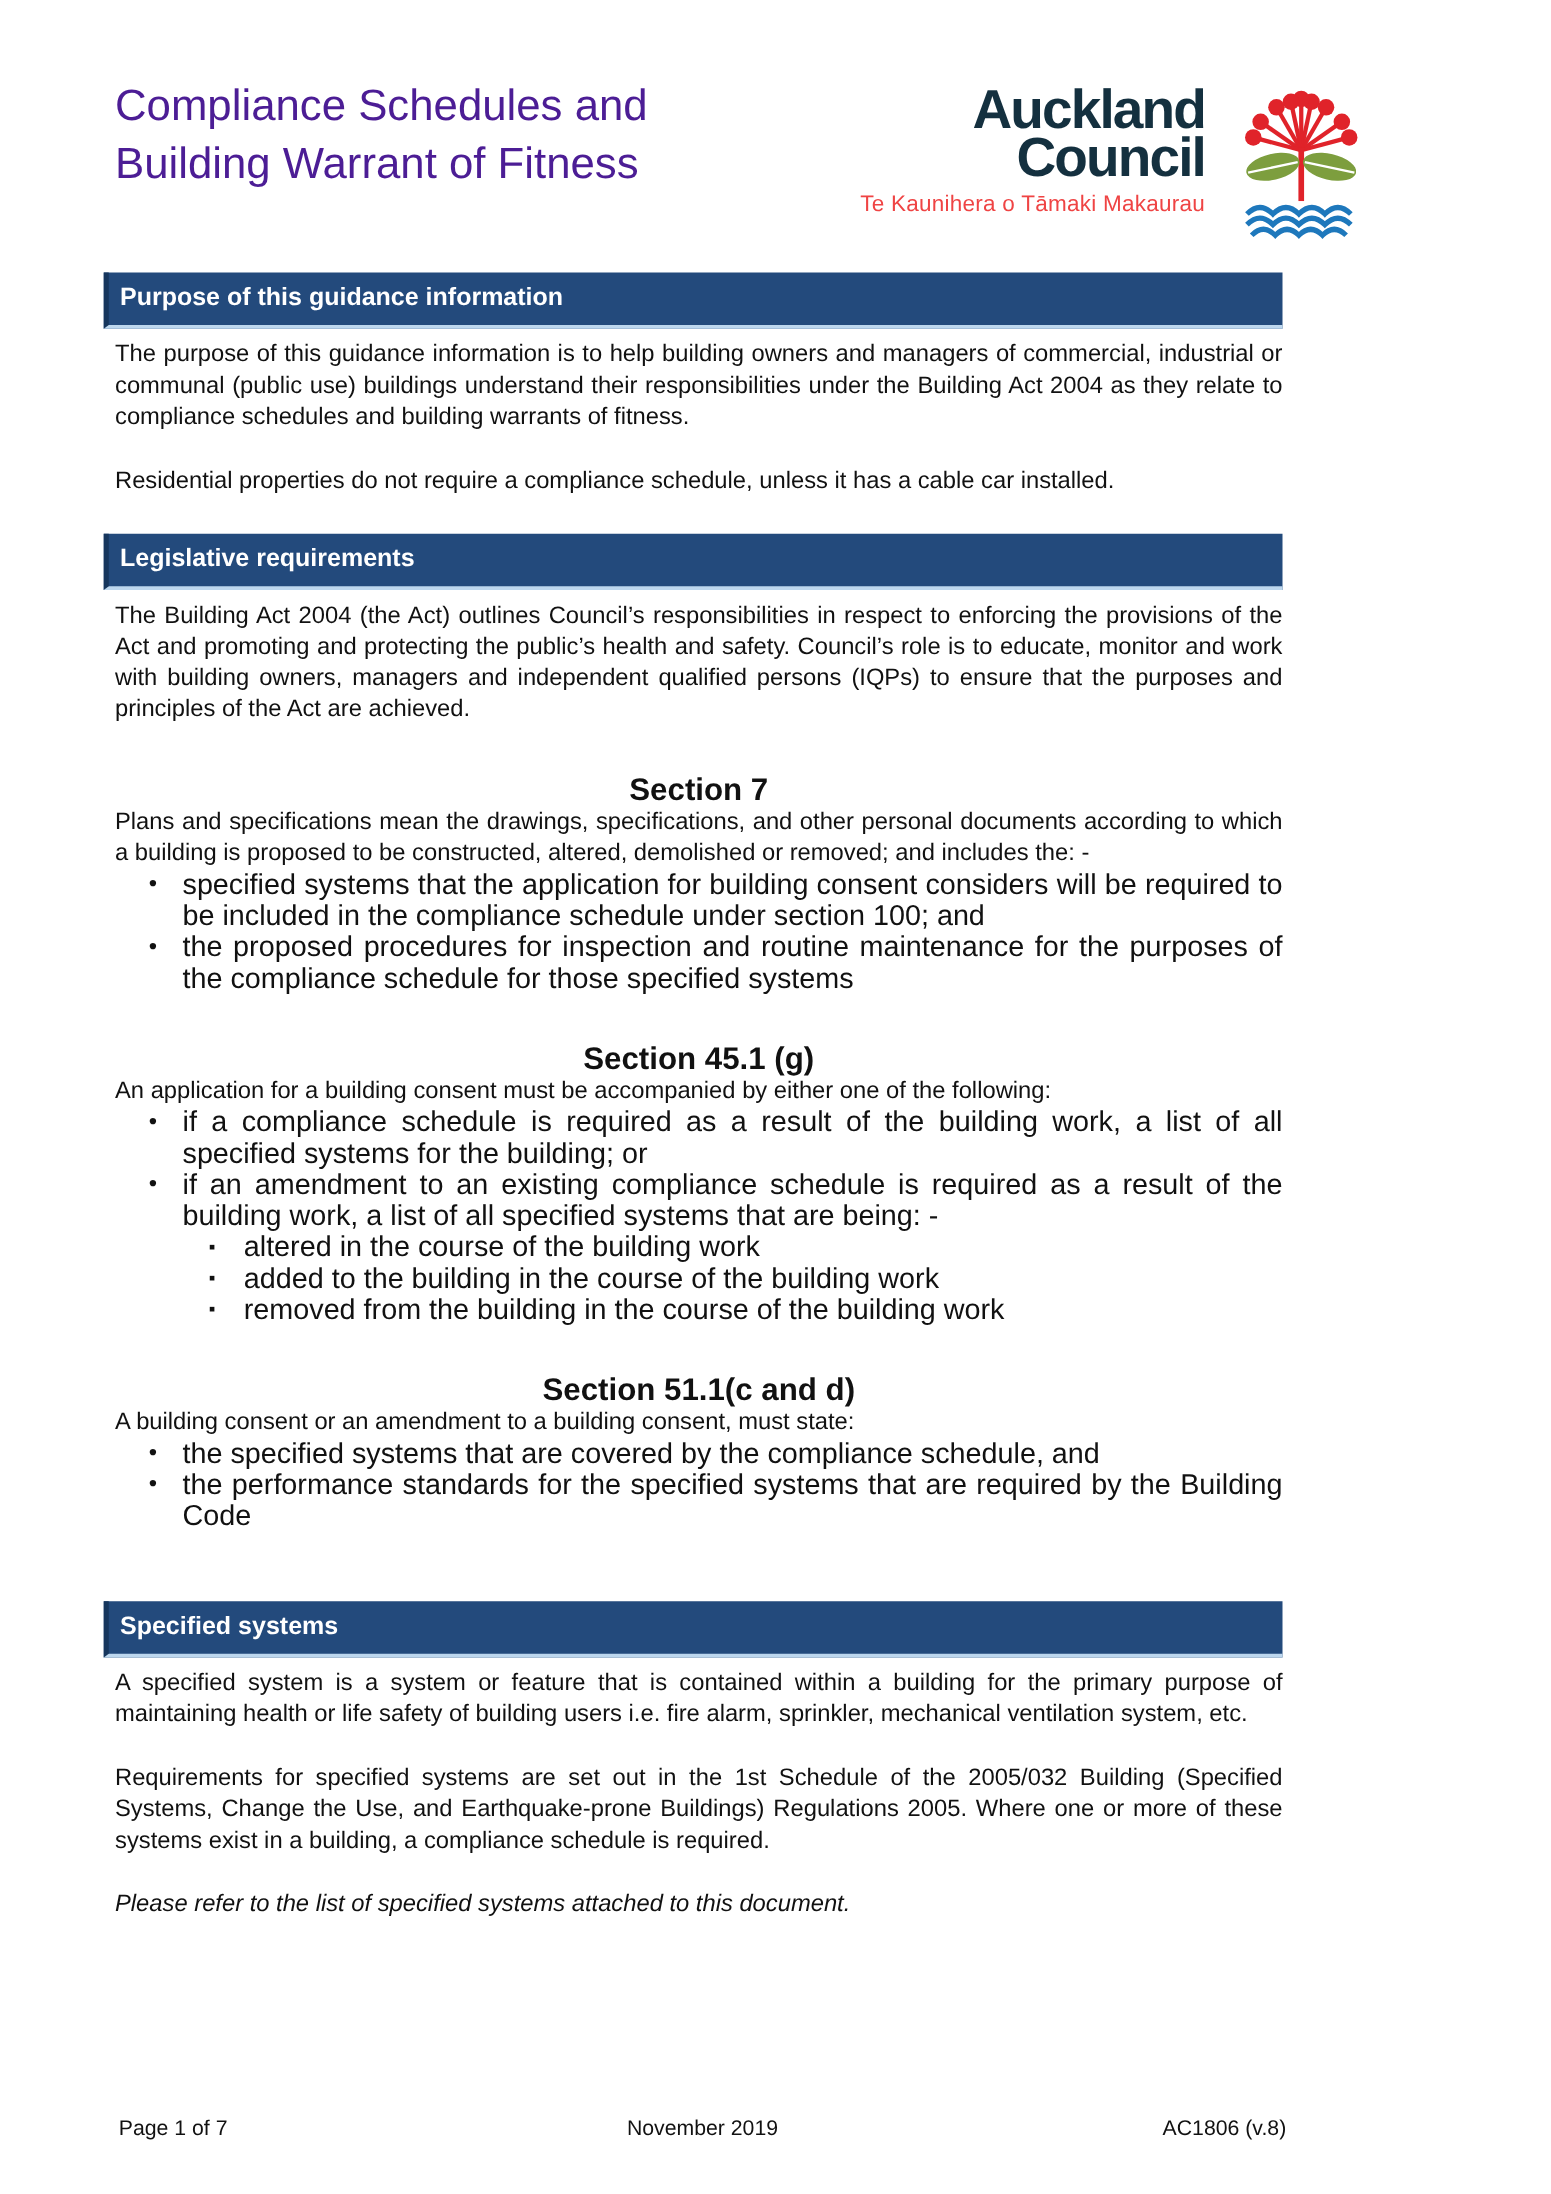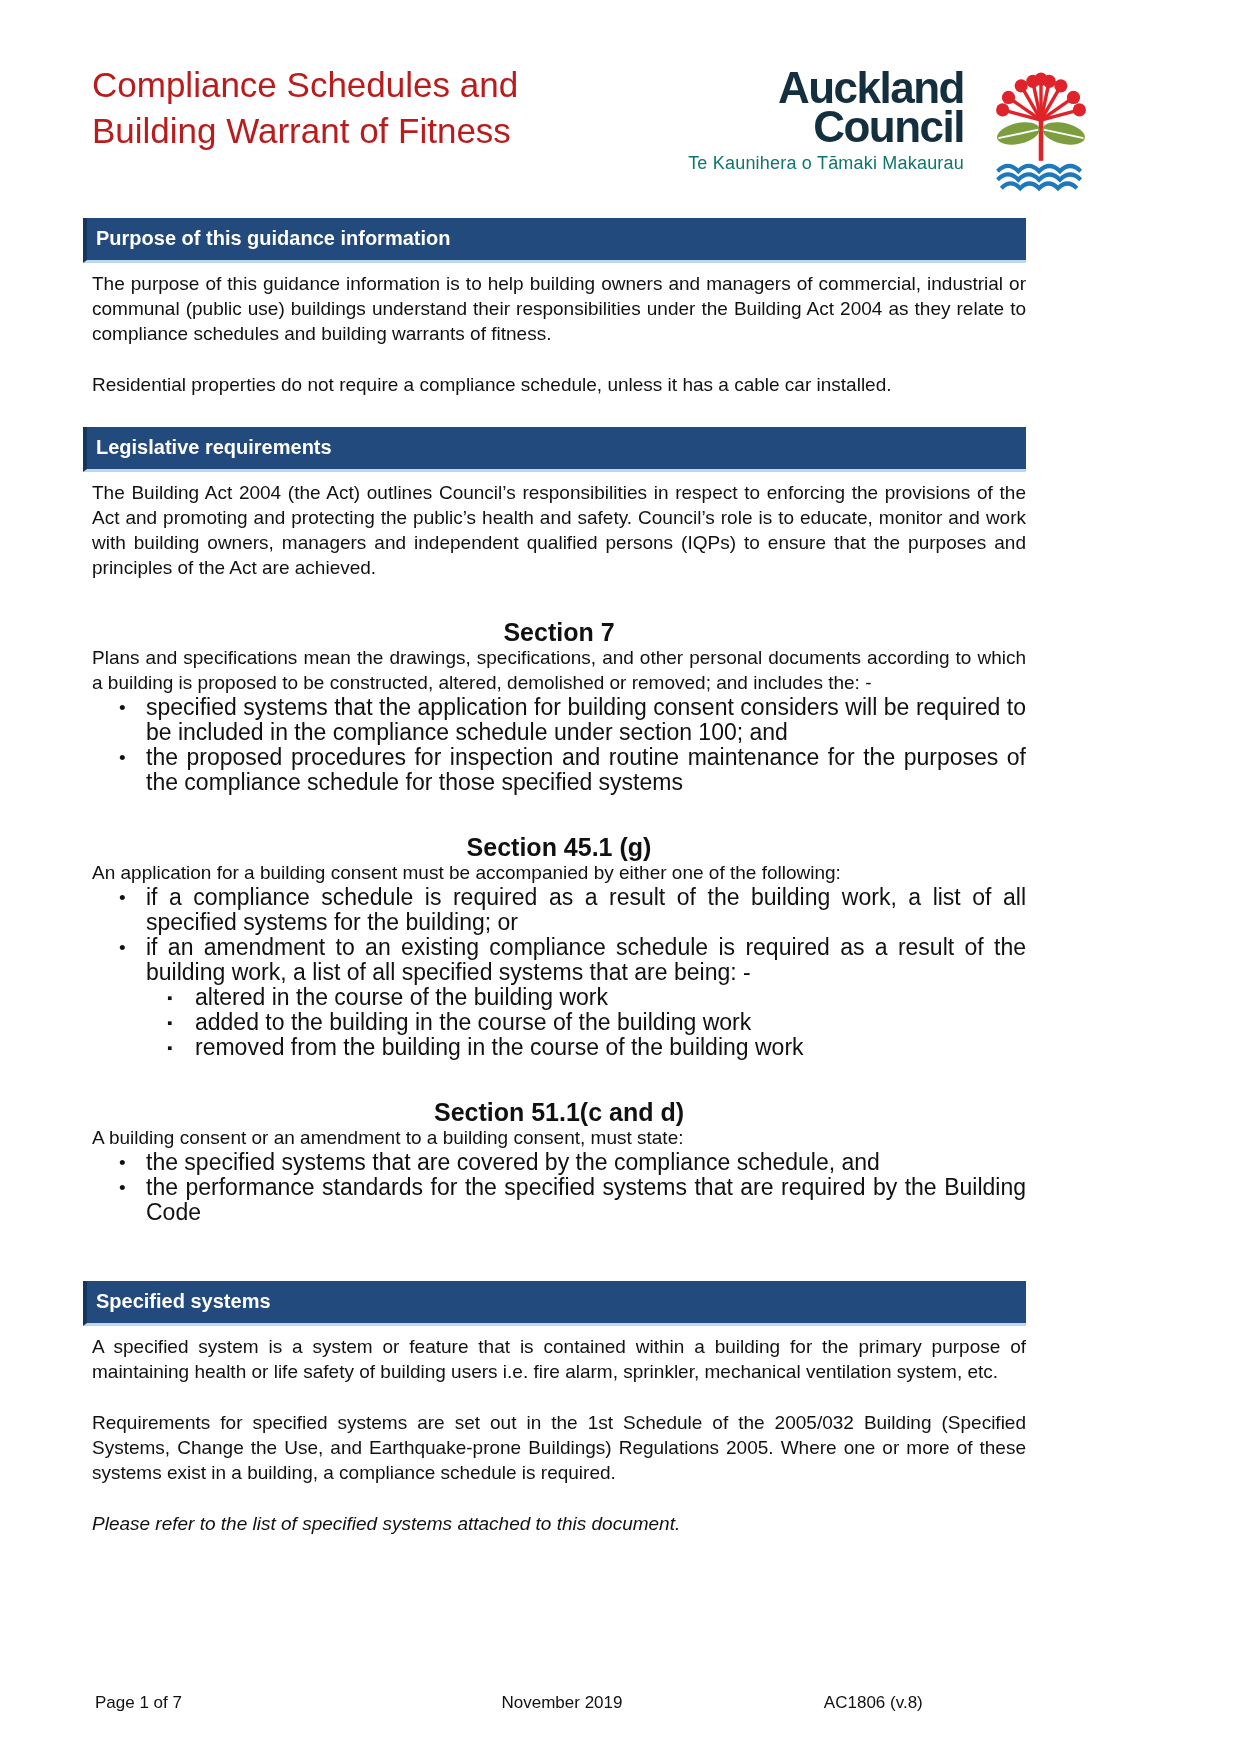--- a/index.html
+++ b/index.html
@@ -23,21 +23,21 @@
   .header {
     display: flex;
     justify-content: space-between;
     align-items: flex-start;
     min-height: 128px;
     margin-bottom: 26px;
   }
   .doc-title {
     font-size: 35px;
     line-height: 46px;
-    color: #b91c1c;
+    color: #4c1d95;
     font-weight: 400;
     letter-spacing: 0px;
     margin-left: 9px;
     padding-top: 6px;
   }
   .logo {
     display: flex;
     align-items: flex-start;
     gap: 26px;
     padding-top: 0px;
@@ -47,21 +47,21 @@
   .logo-wordmark {
     font-size: 44px;
     line-height: 39px;
     font-weight: 700;
     letter-spacing: -1.5px;
     color: #14303F;
   }
   .logo-tagline {
     font-size: 18px;
     letter-spacing: 0.2px;
-    color: #0f766e;
+    color: #ef4444;
     margin-top: 7px;
     white-space: nowrap;
   }
   
   .bar {
     box-sizing: border-box;
     height: 45px;
     background: #234A7C;
     border-left: 4px solid #16365D;
     border-bottom: 3px solid #BDD7EE;
@@ -120,21 +120,21 @@
     position: absolute;
     left: 86px;
     width: 943px;
     bottom: 42px;
     font-size: 17px;
     line-height: 20px;
     display: flex;
   }
   .footer .f-left  { flex: 1; text-align: left; padding-left: 9px; }
   .footer .f-center{ flex: 1; text-align: center; }
-  .footer .f-right { flex: 1; text-align: center; }
+  .footer .f-right { flex: 1; text-align: right; }
 </style>
 </head>
 <body>
 
 <div class="page">
   <div class="content">
 
     <div class="header">
       <div class="doc-title">
         <div>Compliance Schedules and</div>

